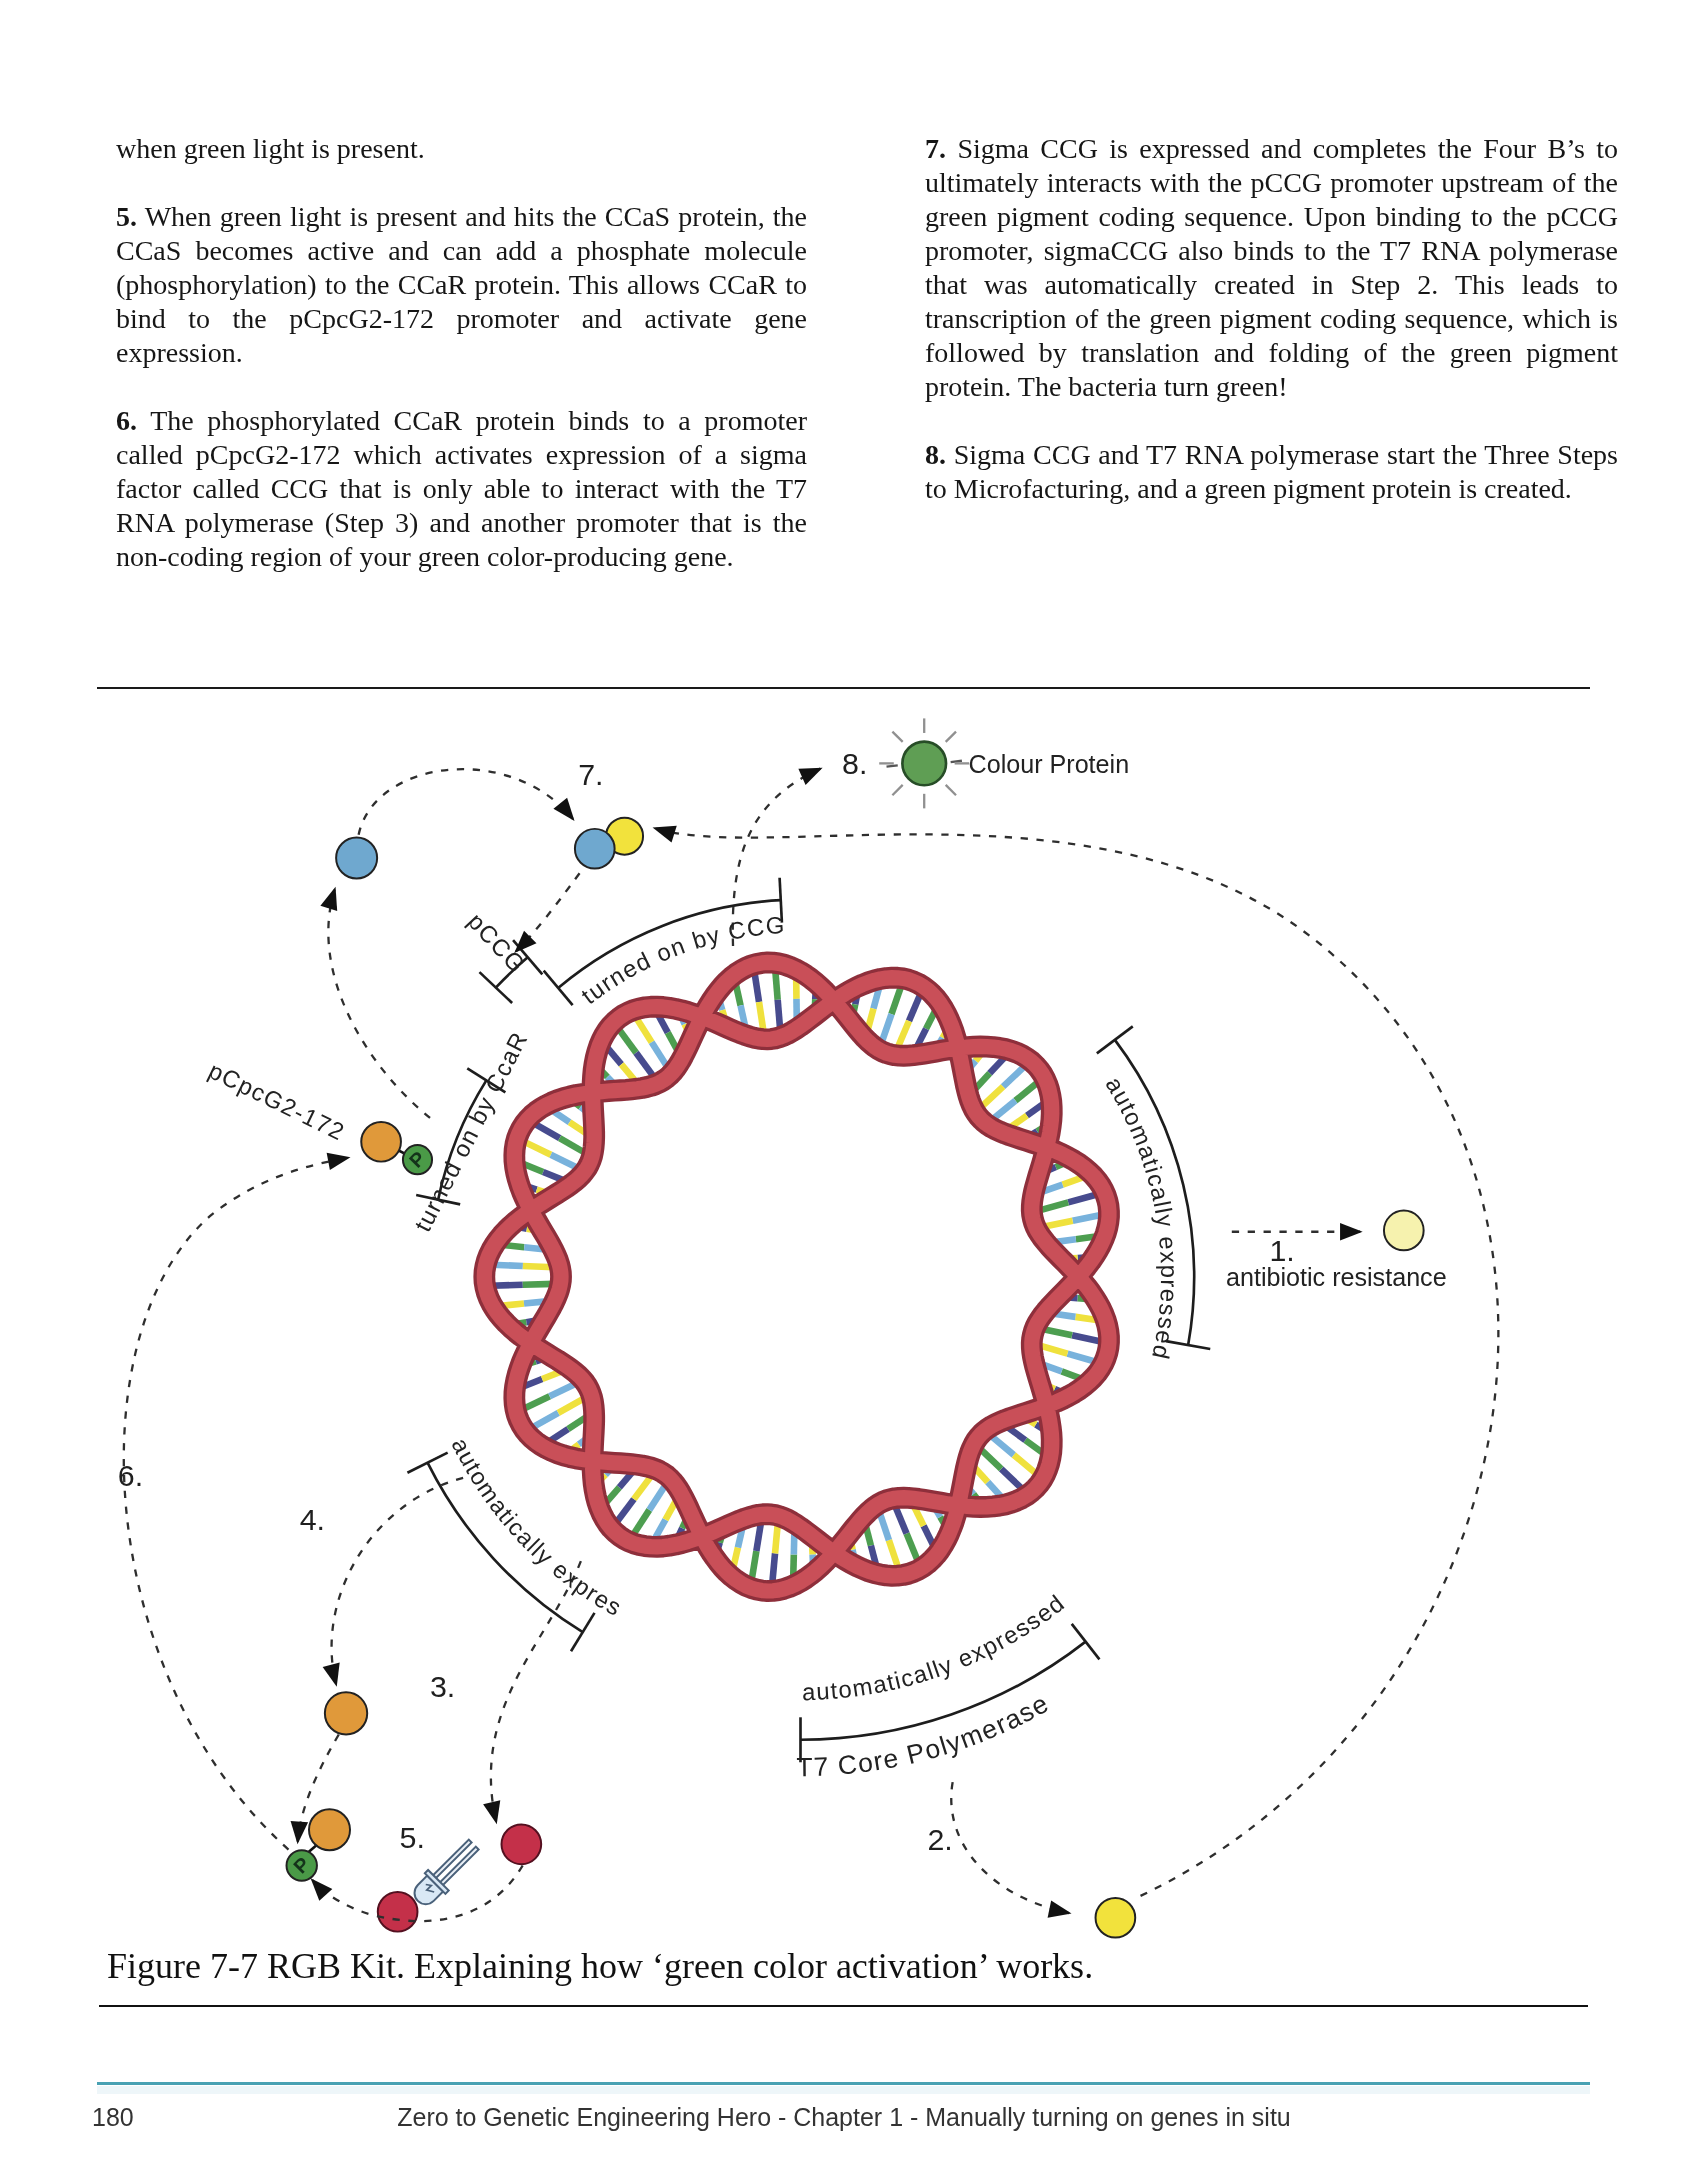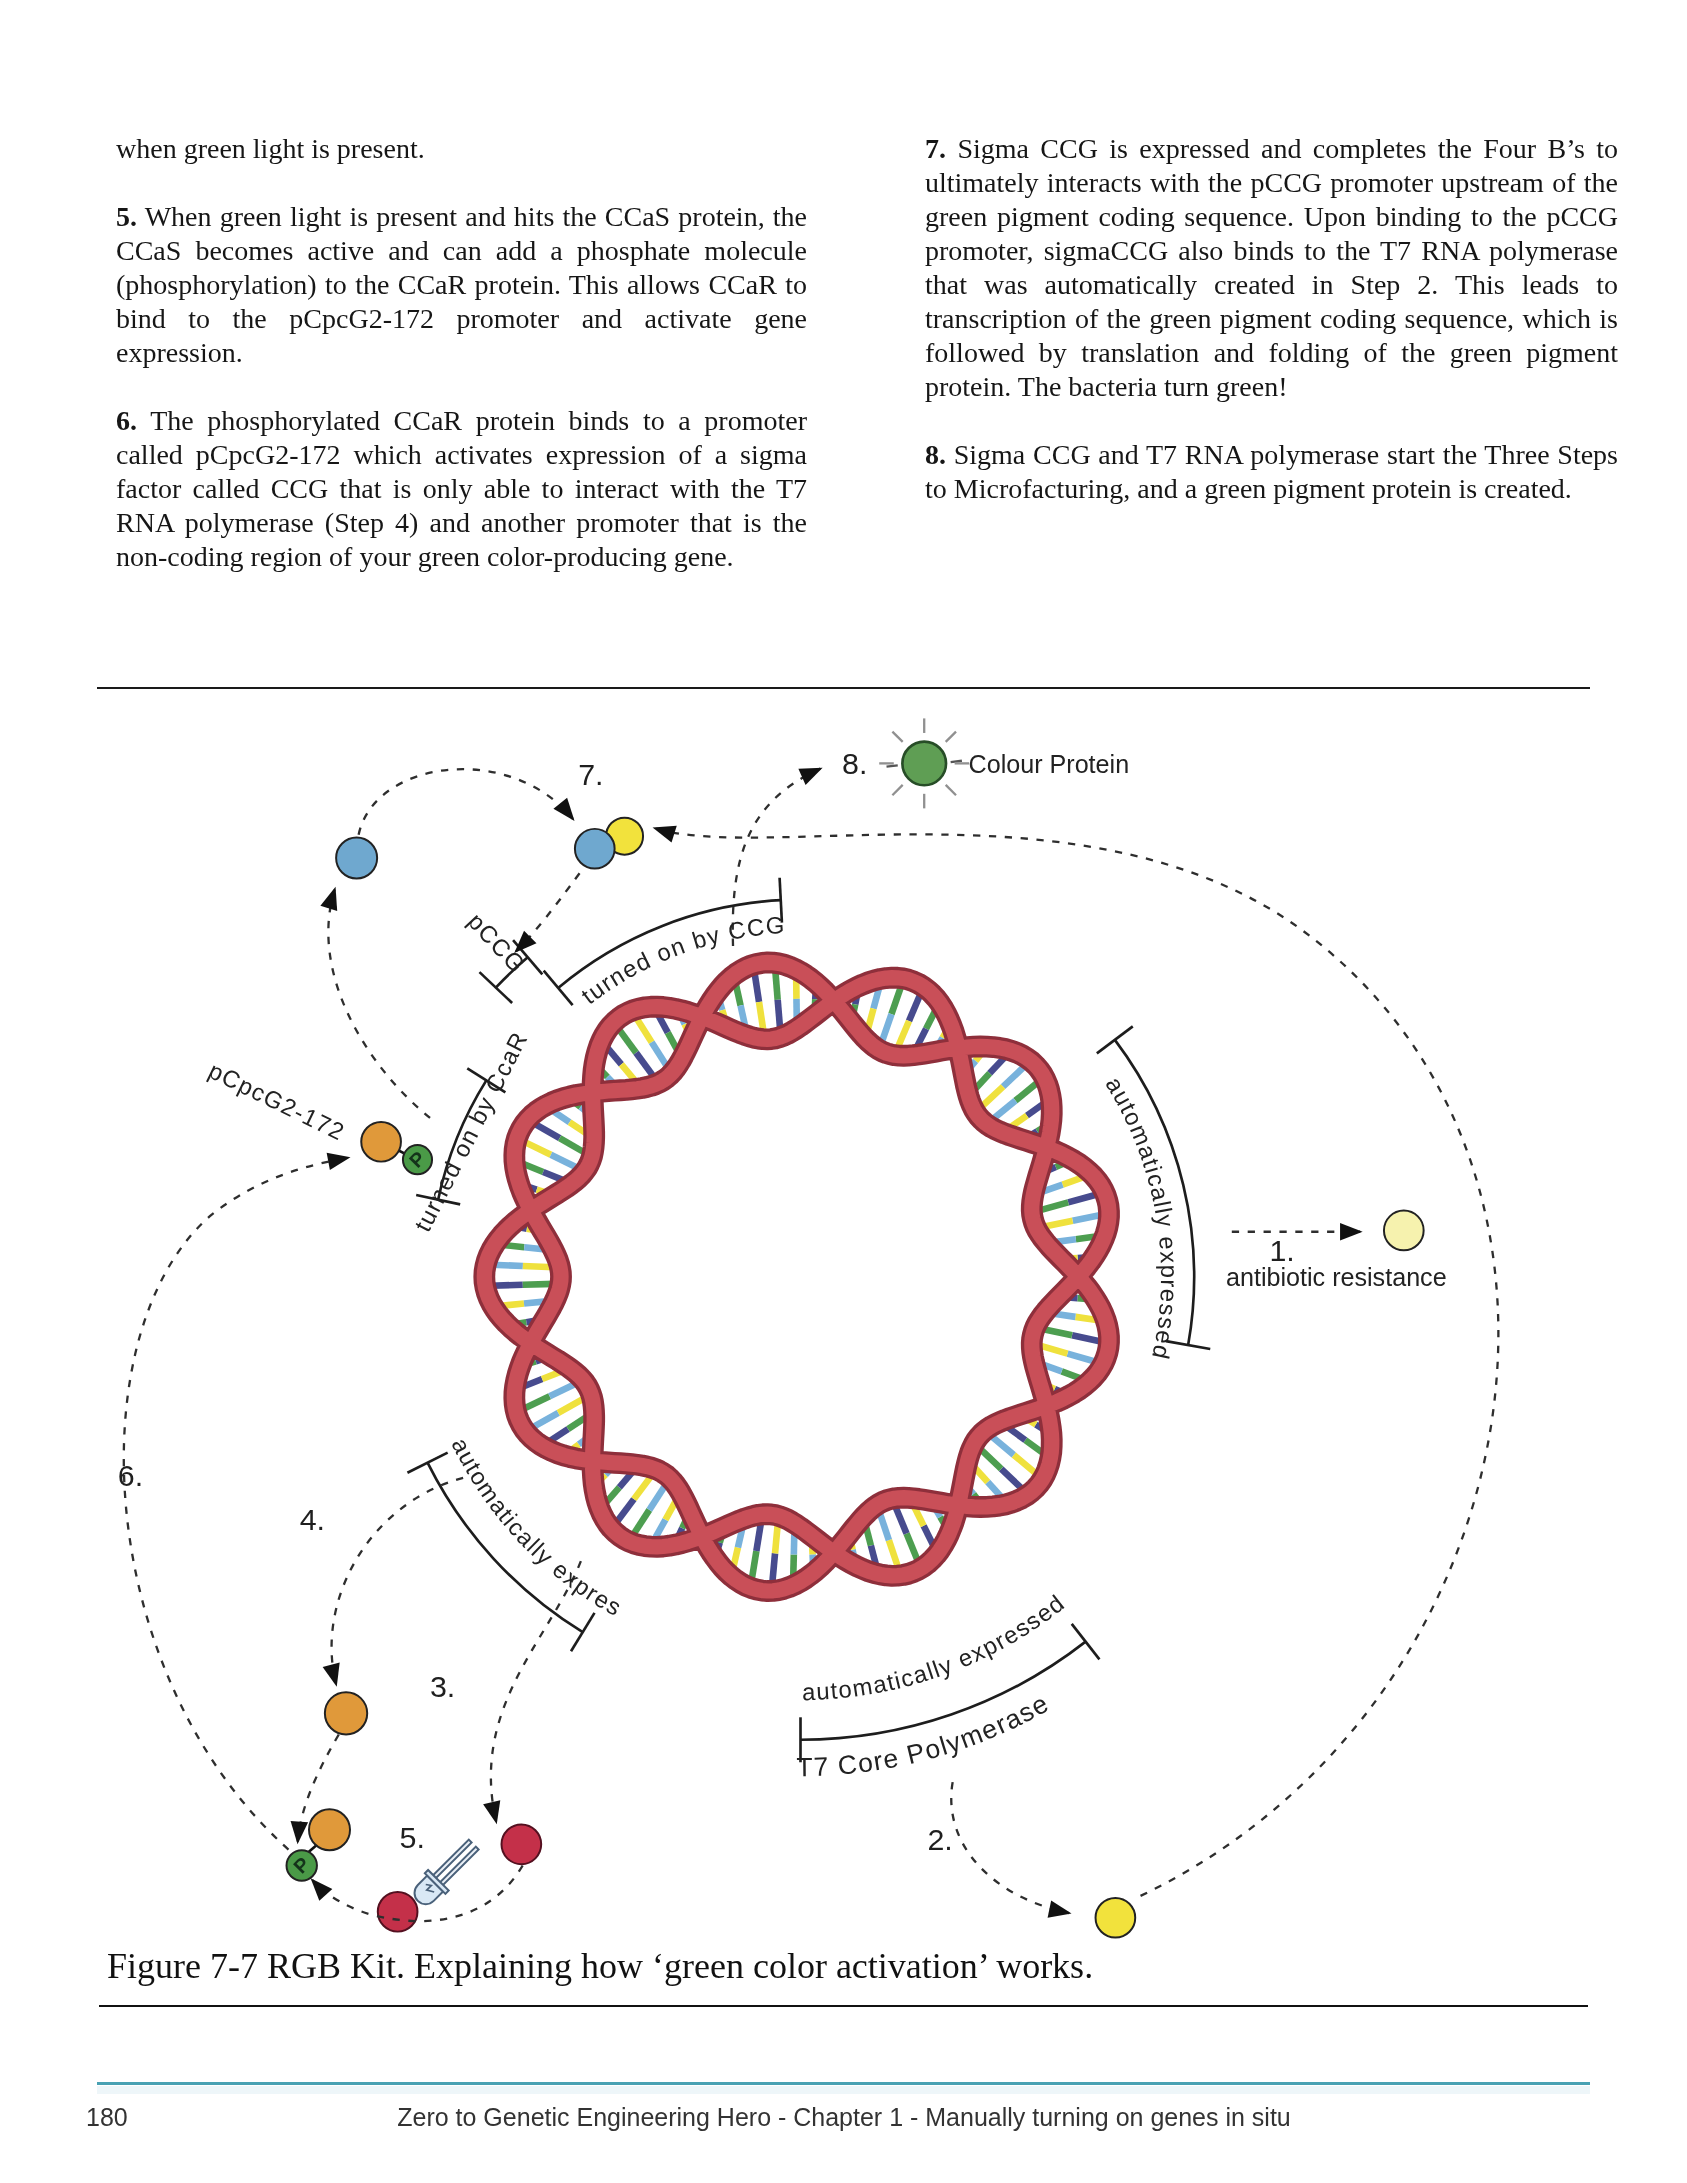--- a/index.html
+++ b/index.html
@@ -9,21 +9,21 @@
   .col p{margin:0 0 34px 0;}
   .col b{font-weight:bold;}
   .col-left{left:97px;width:691px;}
   .col-right{left:906px;width:693px;font-family:Liberation Serif, serif;}
   .rule{position:absolute;background:#1a1a1a;}
   .top-rule{left:97px;top:687px;width:1493px;height:2px;}
   .caption{position:absolute;left:107px;top:1945px;font-size:36px;color:#111;}
   .caption-rule{left:99px;top:2005px;width:1489px;height:2px;background:#111;}
   .footer-band{position:absolute;left:97px;top:2086px;width:1493px;height:8px;background:#eef6f9;}
   .footer-rule{left:97px;top:2082px;width:1493px;height:3.3px;background:#49a1b3;}
-  .footer-page{position:absolute;left:86px;top:2103px;font-family:"Liberation Sans",sans-serif;
+  .footer-page{position:absolute;left:92px;top:2103px;font-family:"Liberation Sans",sans-serif;
                font-size:25px;color:#333;}
   .footer-title{position:absolute;left:844px;top:2103px;transform:translateX(-50%);
                font-family:"Liberation Sans",sans-serif;font-size:25px;color:#333;white-space:nowrap;}
   #diagram-svg{position:absolute;left:0;top:0;width:1687px;height:2183px;}
   .svg-label{font-family:"Liberation Sans",sans-serif;fill:#222;}
   .num{font-size:46px;fill:#1f1f1f;}
   .lbl38{font-size:38px;}
   .curved{font-size:36px;letter-spacing:2px;}
   .curved40{font-size:40px;letter-spacing:2px;}
   .plabel{font-size:30px;font-weight:bold;fill:#14331a;}
@@ -34,21 +34,21 @@
   .ledpart{stroke:#4a617a;stroke-width:3;}
 </style>
 </head>
 <body>
 
 <div class="page">
 
   <div class="col col-left">
     <p><b></b> <span>when green light is present.</span></p>
     <p><b>5.</b> <span>When green light is present and hits the CCaS protein, the CCaS becomes active and can add a phosphate molecule (phosphorylation) to the CCaR protein. This allows CCaR to bind to the pCpcG2-172 promoter and activate gene expression.</span></p>
-    <p><b>6.</b> <span>The phosphorylated CCaR protein binds to a promoter called pCpcG2-172 which activates expression of a sigma factor called CCG that is only able to interact with the T7 RNA polymerase (Step 4) and another promoter that is the non-coding region of your green color-producing gene.</span></p>
+    <p><b>6.</b> <span>The phosphorylated CCaR protein binds to a promoter called pCpcG2-172 which activates expression of a sigma factor called CCG that is only able to interact with the T7 RNA polymerase (Step 3) and another promoter that is the non-coding region of your green color-producing gene.</span></p>
   </div>
 
   <div class="col col-right">
     <p><b>7.</b> <span>Sigma CCG is expressed and completes the Four B’s to ultimately interacts with the pCCG promoter upstream of the green pigment coding sequence. Upon binding to the pCCG promoter, sigmaCCG also binds to the T7 RNA polymerase that was automatically created in Step 2. This leads to transcription of the green pigment coding sequence, which is followed by translation and folding of the green pigment protein. The bacteria turn green!</span></p>
     <p><b>8.</b> <span>Sigma CCG and T7 RNA polymerase start the Three Steps to Microfacturing, and a green pigment protein is created.</span></p>
   </div>
 
   <div class="rule top-rule"></div>
 
   <svg id="diagram-svg" viewBox="0 0 2550 3300" xmlns="http://www.w3.org/2000/svg">

